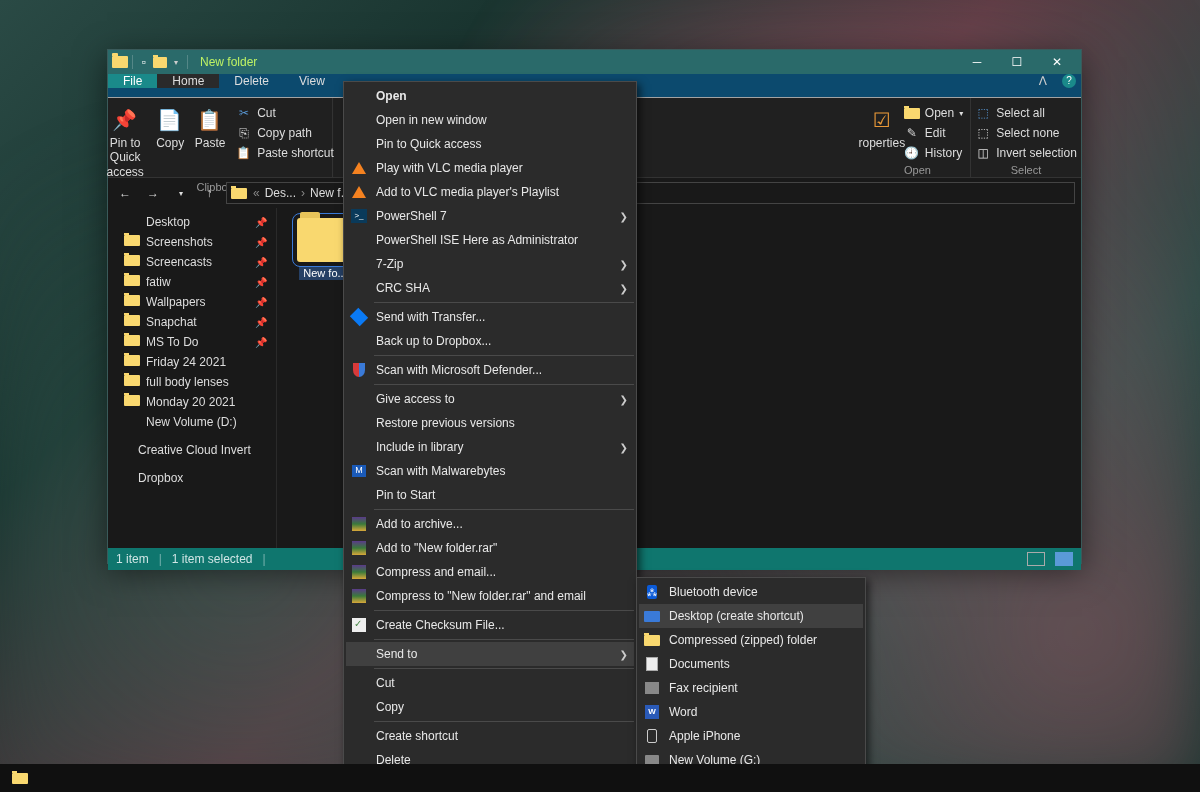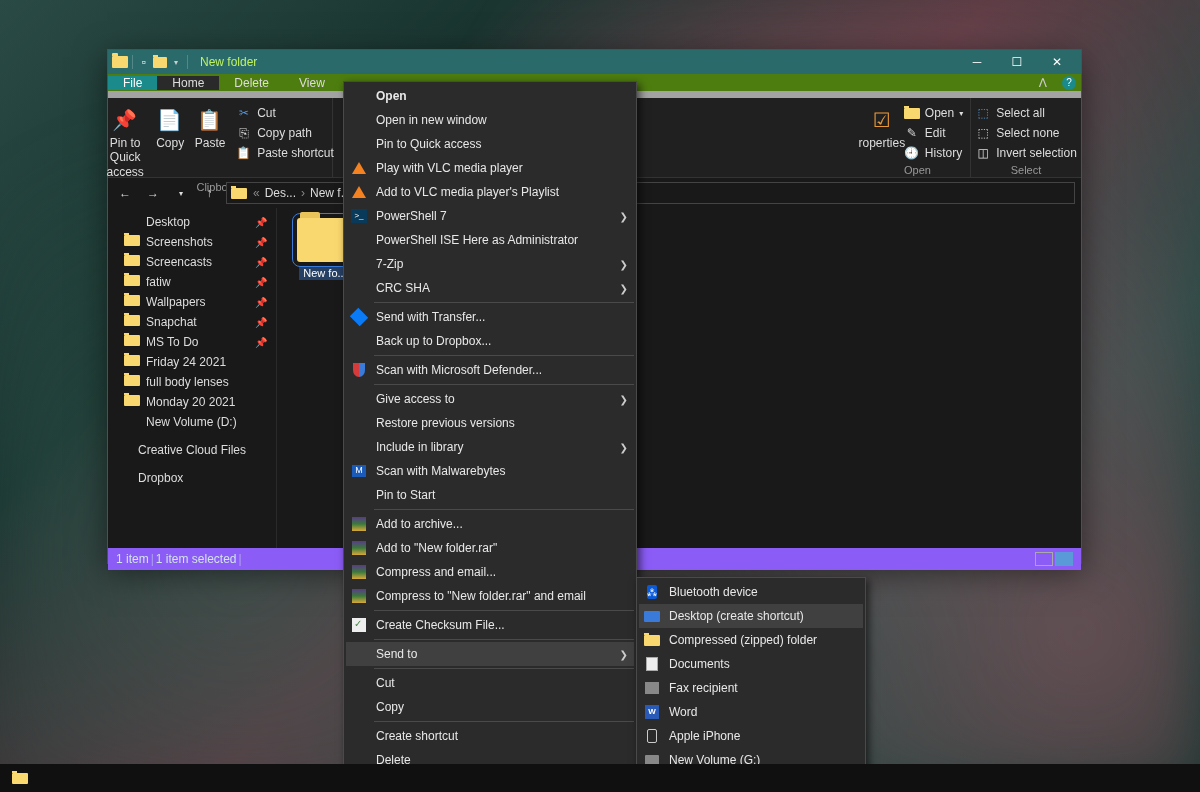--- a/index.html
+++ b/index.html
@@ -10,21 +10,21 @@
 .titlebar { height:24px; background:#2a6a6a; display:flex; align-items:center; padding:0 4px; }
 .titlebar .icons-left { display:flex; gap:2px; align-items:center; }
 .titlebar .folder-ico { width:16px; height:12px; background:#f9d86f; border-radius:1px; position:relative; }
 .titlebar .folder-ico::before { content:""; position:absolute; top:-3px; left:0; width:6px; height:3px; background:#f9d86f; border-radius:1px 1px 0 0; }
 .titlebar .sep { width:1px; height:14px; background:rgba(255,255,255,0.2); margin:0 2px; }
 .titlebar .qat-icon { width:14px; height:14px; display:flex; align-items:center; justify-content:center; color:#fff; }
 .titlebar .title { margin-left:10px; color:#bef264; }
 .titlebar .spacer { flex:1; }
 .titlebar .winbtn { width:40px; height:24px; display:flex; align-items:center; justify-content:center; color:#fff; }
 
-.tabs { height:24px; background:#4d7c0f; display:flex; align-items:center; border-bottom:7px solid #a3a3a3; }
+.tabs { height:24px; background:#0c4a6e; display:flex; align-items:flex-start; border-bottom:1px solid #a3a3a3; }
 .tab { padding:0 15px; display:flex; align-items:center; color:#ddd; }
 .tab.file { background:#1a8a8a; color:#fff; }
 .tab.active { background:#2a2a2a; }
 .tabs .spacer { flex:1; }
 .tabs .help { width:24px; display:flex; align-items:center; justify-content:center; }
 .help-badge { width:14px; height:14px; border-radius:50%; background:#1a8a8a; color:#fff; text-align:center; line-height:14px; font-size:10px; }
 .tabs .chev { color:#ccc; margin-right:6px; padding:0 4px; }
 
 .ribbon { height:80px; background:#202020; display:flex; border-bottom:1px solid #333; }
 .rgroup { border-right:1px solid #333; padding:4px 8px 2px; display:flex; flex-direction:column; align-items:center; }
@@ -55,21 +55,21 @@
 .desktop-ico { width:16px; height:11px; background:#3a7ad8; border-radius:1px; }
 .drive-ico { width:16px; height:11px; background:#888; border-radius:2px; }
 
 .files { flex:1; background:#191919; padding:10px; border-left:1px solid #2a2a2a; }
 .file-tile { width:76px; display:flex; flex-direction:column; align-items:center; gap:4px; }
 .tile-folder { width:56px; height:44px; background:#f9d86f; border-radius:3px; position:relative; }
 .tile-folder::before { content:""; position:absolute; top:-6px; left:3px; width:20px; height:6px; background:#e8c45a; border-radius:2px 2px 0 0; }
 .tile-folder.selected { outline:1px solid #3a7ad8; outline-offset:4px; background:#f9d86f; }
 .tile-label { color:#fff; font-size:11px; text-align:center; background:rgba(58,122,216,0.4); padding:1px 4px; }
 
-.statusbar { height:22px; background:#8b5cf6; display:flex; align-items:center; padding:0 8px; color:#d0e5e5; gap:2px; }
+.statusbar { height:22px; background:#0f766e; display:flex; align-items:center; padding:0 8px; color:#d0e5e5; gap:10px; }
 .statusbar .spacer { flex:1; }
 .view-sw { width:18px; height:14px; border:1px solid #aaa; }
 .view-sw.active { background:#5a9ad8; border-color:#5a9ad8; }
 
 
 .ctxmenu { position:absolute; background:#2b2b2b; border:1px solid #4a4a4a; box-shadow:3px 3px 8px rgba(0,0,0,0.6); padding:2px; }
 .ctx1 { left:343px; top:81px; width:294px; }
 .ctx2 { left:636px; top:577px; width:230px; }
 .ctx-item { display:flex; align-items:center; padding:4px 6px 4px 4px; color:#e8e8e8; gap:8px; }
 .ctx-item.bold { font-weight:600; }
@@ -278,21 +278,21 @@
         <div class="side-item">
           <span class="ico"><span class="folder-sm"></span></span>
           <span>Monday 20 2021</span>
         </div>
         <div class="side-item">
           <span class="ico"><span class="drive-ico"></span></span>
           <span>New Volume (D:)</span>
         </div>
         <div class="side-item" style="padding-left: 8px; margin-top: 8px;">
           <span class="ico"><span class="cc-ico"></span></span>
-          <span>Creative Cloud Files</span>
+          <span>Creative Cloud Invert</span>
         </div>
         <div class="side-item" style="padding-left: 8px; margin-top: 8px;">
           <span class="ico"><span class="dbx"></span></span>
           <span>Dropbox</span>
         </div>
       </div>
     <div class="files">
       <div class="file-tile">
         <div class="tile-folder selected"></div>
         <div class="tile-label">New fo...</div>

